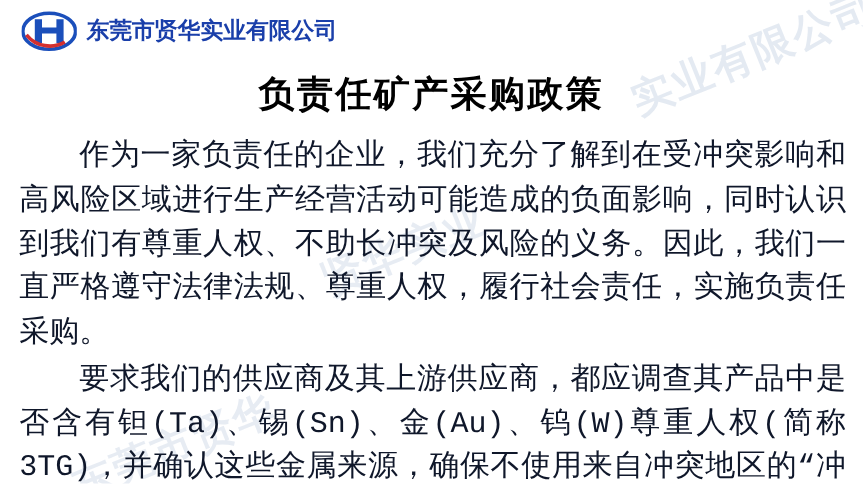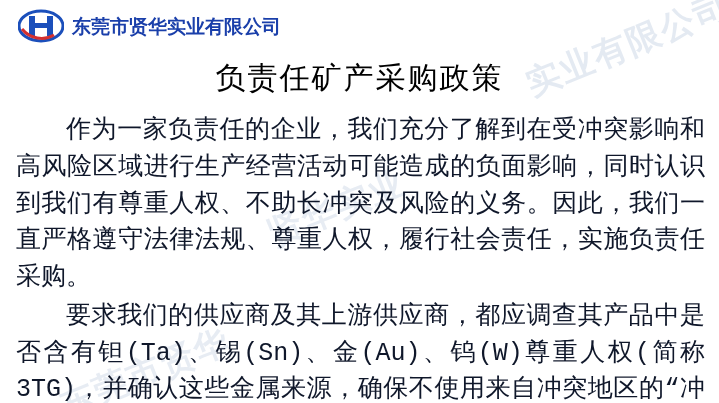--- a/index.html
+++ b/index.html
@@ -75,21 +75,21 @@
     font-family: "Liberation Serif", "DejaVu Serif", serif;
     line-height: 1;
     white-space: nowrap;
   }
 
   
   .doc-title {
     position: relative;
     text-align: center;
     font-size: 30px;
-    font-weight: 400;
+    font-weight: 700;
     color: #000000;
     letter-spacing: 2px;
     margin-top: 14px;
     margin-bottom: 14px;
     font-family: "Liberation Serif", "DejaVu Serif", serif;
   }
 
   
   .body-text {
     position: relative;

